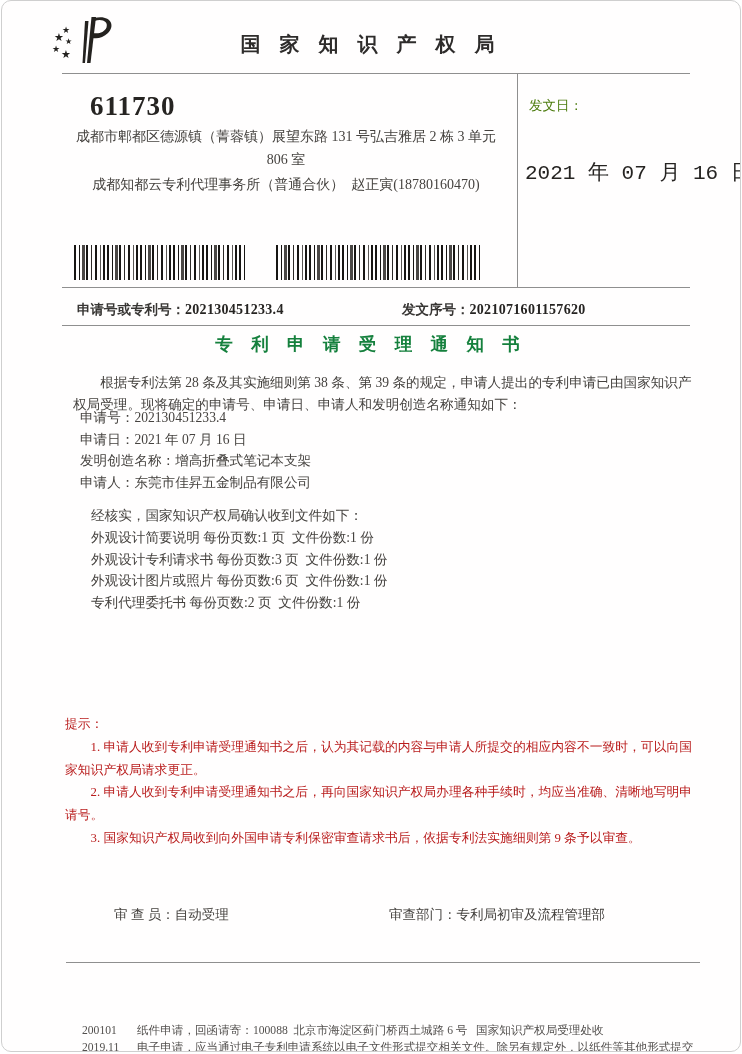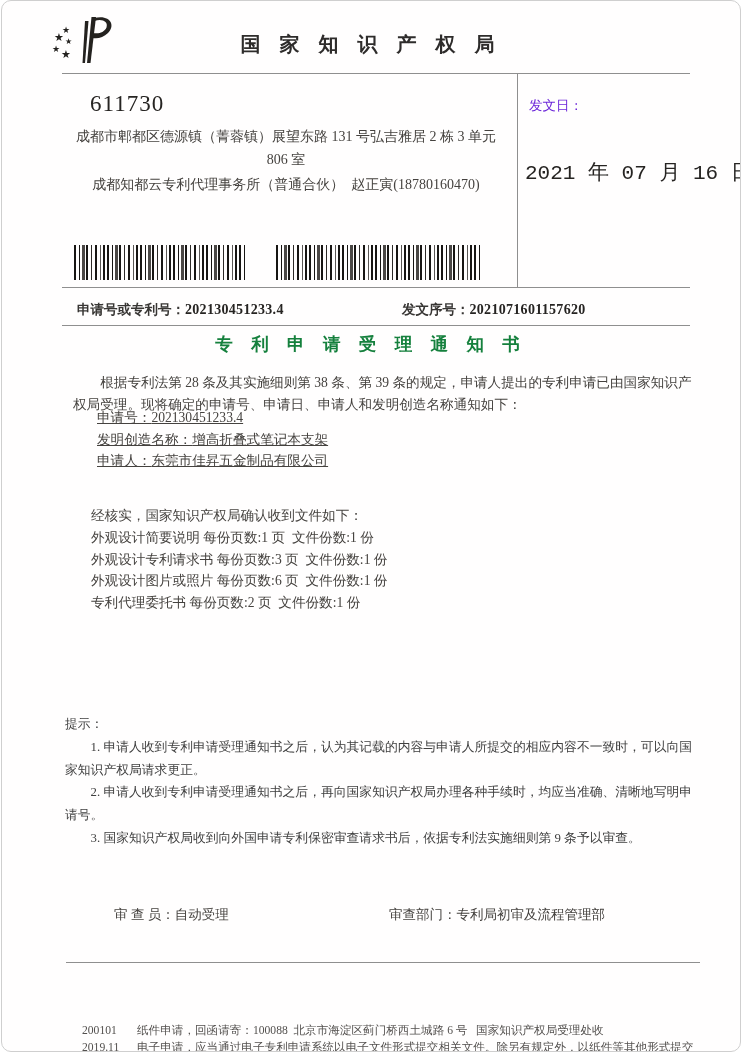--- a/index.html
+++ b/index.html
@@ -21,27 +21,27 @@
   .pre{white-space:pre-wrap;}
 
   .logo{left:50px;top:10px;width:66px;height:60px;}
   .org-title{
     left:0;top:30px;width:100%;
     text-align:center;
     font-size:20px;font-weight:600;color:#2e2c2b;
     letter-spacing:7px;
   }
 
-  .postal{left:88px;top:90px;font-size:23px;font-weight:normal;color:#262422;letter-spacing:1px;}
+  .postal{left:88px;top:90px;font-size:27px;font-weight:bold;color:#262422;letter-spacing:1px;}
   .addr{left:60px;width:448px;text-align:center;font-size:14px;color:#45423f;}
   .addr1{top:127px;}
   .addr2{top:150px;}
   .recipient{top:175px;}
 
-  .issue-label{left:527px;top:96px;font-size:13.5px;color:#6d28d9;}
+  .issue-label{left:527px;top:96px;font-size:13.5px;color:#4d7c0f;}
   .issue-date{
     left:523px;top:157px;
     font-size:21px;color:#262422;
     font-family:"Liberation Mono","DejaVu Sans Mono",monospace;
     letter-spacing:0px;white-space:nowrap;
   }
 
   .barcode{
     top:244px;height:35px;
     background-image:repeating-linear-gradient(90deg,
@@ -60,24 +60,24 @@
   .ref-label{font-size:13.5px;color:#383634;font-weight:600;}
   .ref-value{font-size:14px;font-weight:bold;color:#262422;letter-spacing:0.3px;}
 
   .notice-title{
     left:0;top:331px;width:100%;text-align:center;
     font-size:17.5px;font-weight:bold;color:#15803d;letter-spacing:7px;
   }
 
   .body-text{font-size:13.6px;line-height:22px;color:#45423f;}
   .para1{left:63px;top:363px;width:630px;text-indent:2em;}
-  .fields{left:95px;top:406px;line-height:21.6px;text-decoration:underline;}
+  .fields{left:78px;top:406px;line-height:21.6px;}
   .received{left:89px;top:504px;line-height:21.8px;}
 
-  .hints{left:63px;top:712px;width:632px;font-size:12.8px;line-height:22.8px;color:#404040;}
+  .hints{left:63px;top:712px;width:632px;font-size:12.8px;line-height:22.8px;color:#b91c1c;}
   .hint-item{text-indent:2em;margin:0;}
 
   .signoff-label{font-size:13.5px;color:#45423f;}
   .examiner{left:112px;top:905px;}
   .department{left:387px;top:905px;}
 
   .footer{left:80px;top:1021px;width:622px;
     display:grid;grid-template-columns:55px 1fr;
     font-size:11.6px;line-height:17px;color:#53504e;
     column-gap:0px;
@@ -126,20 +126,21 @@
   </div>
 
   <div class="hline" style="left:60px;top:324px;width:628px;"></div>
 
   <div class="abs notice-title">专 利 申 请 受 理 通 知 书</div>
 
   <p class="abs body-text para1" style="margin:8px;">根据专利法第 28 条及其实施细则第 38 条、第 39 条的规定，申请人提出的专利申请已由国家知识产权局受理。现将确定的申请号、申请日、申请人和发明创造名称通知如下：</p>
 
   <div class="abs body-text fields">
     <div><span>申请号：</span><span>202130451233.4</span></div>
+    <div><span>申请日：</span><span>2021 年 07 月 16 日</span></div>
     <div><span>发明创造名称：</span><span>增高折叠式笔记本支架</span></div>
     <div><span>申请人：</span><span>东莞市佳昇五金制品有限公司</span></div>
   </div>
 
   <div class="abs body-text received">
     <div>经核实，国家知识产权局确认收到文件如下：</div>
     <div class="pre">外观设计简要说明 每份页数:1 页  文件份数:1 份</div>
     <div class="pre">外观设计专利请求书 每份页数:3 页  文件份数:1 份</div>
     <div class="pre">外观设计图片或照片 每份页数:6 页  文件份数:1 份</div>
     <div class="pre">专利代理委托书 每份页数:2 页  文件份数:1 份</div>

